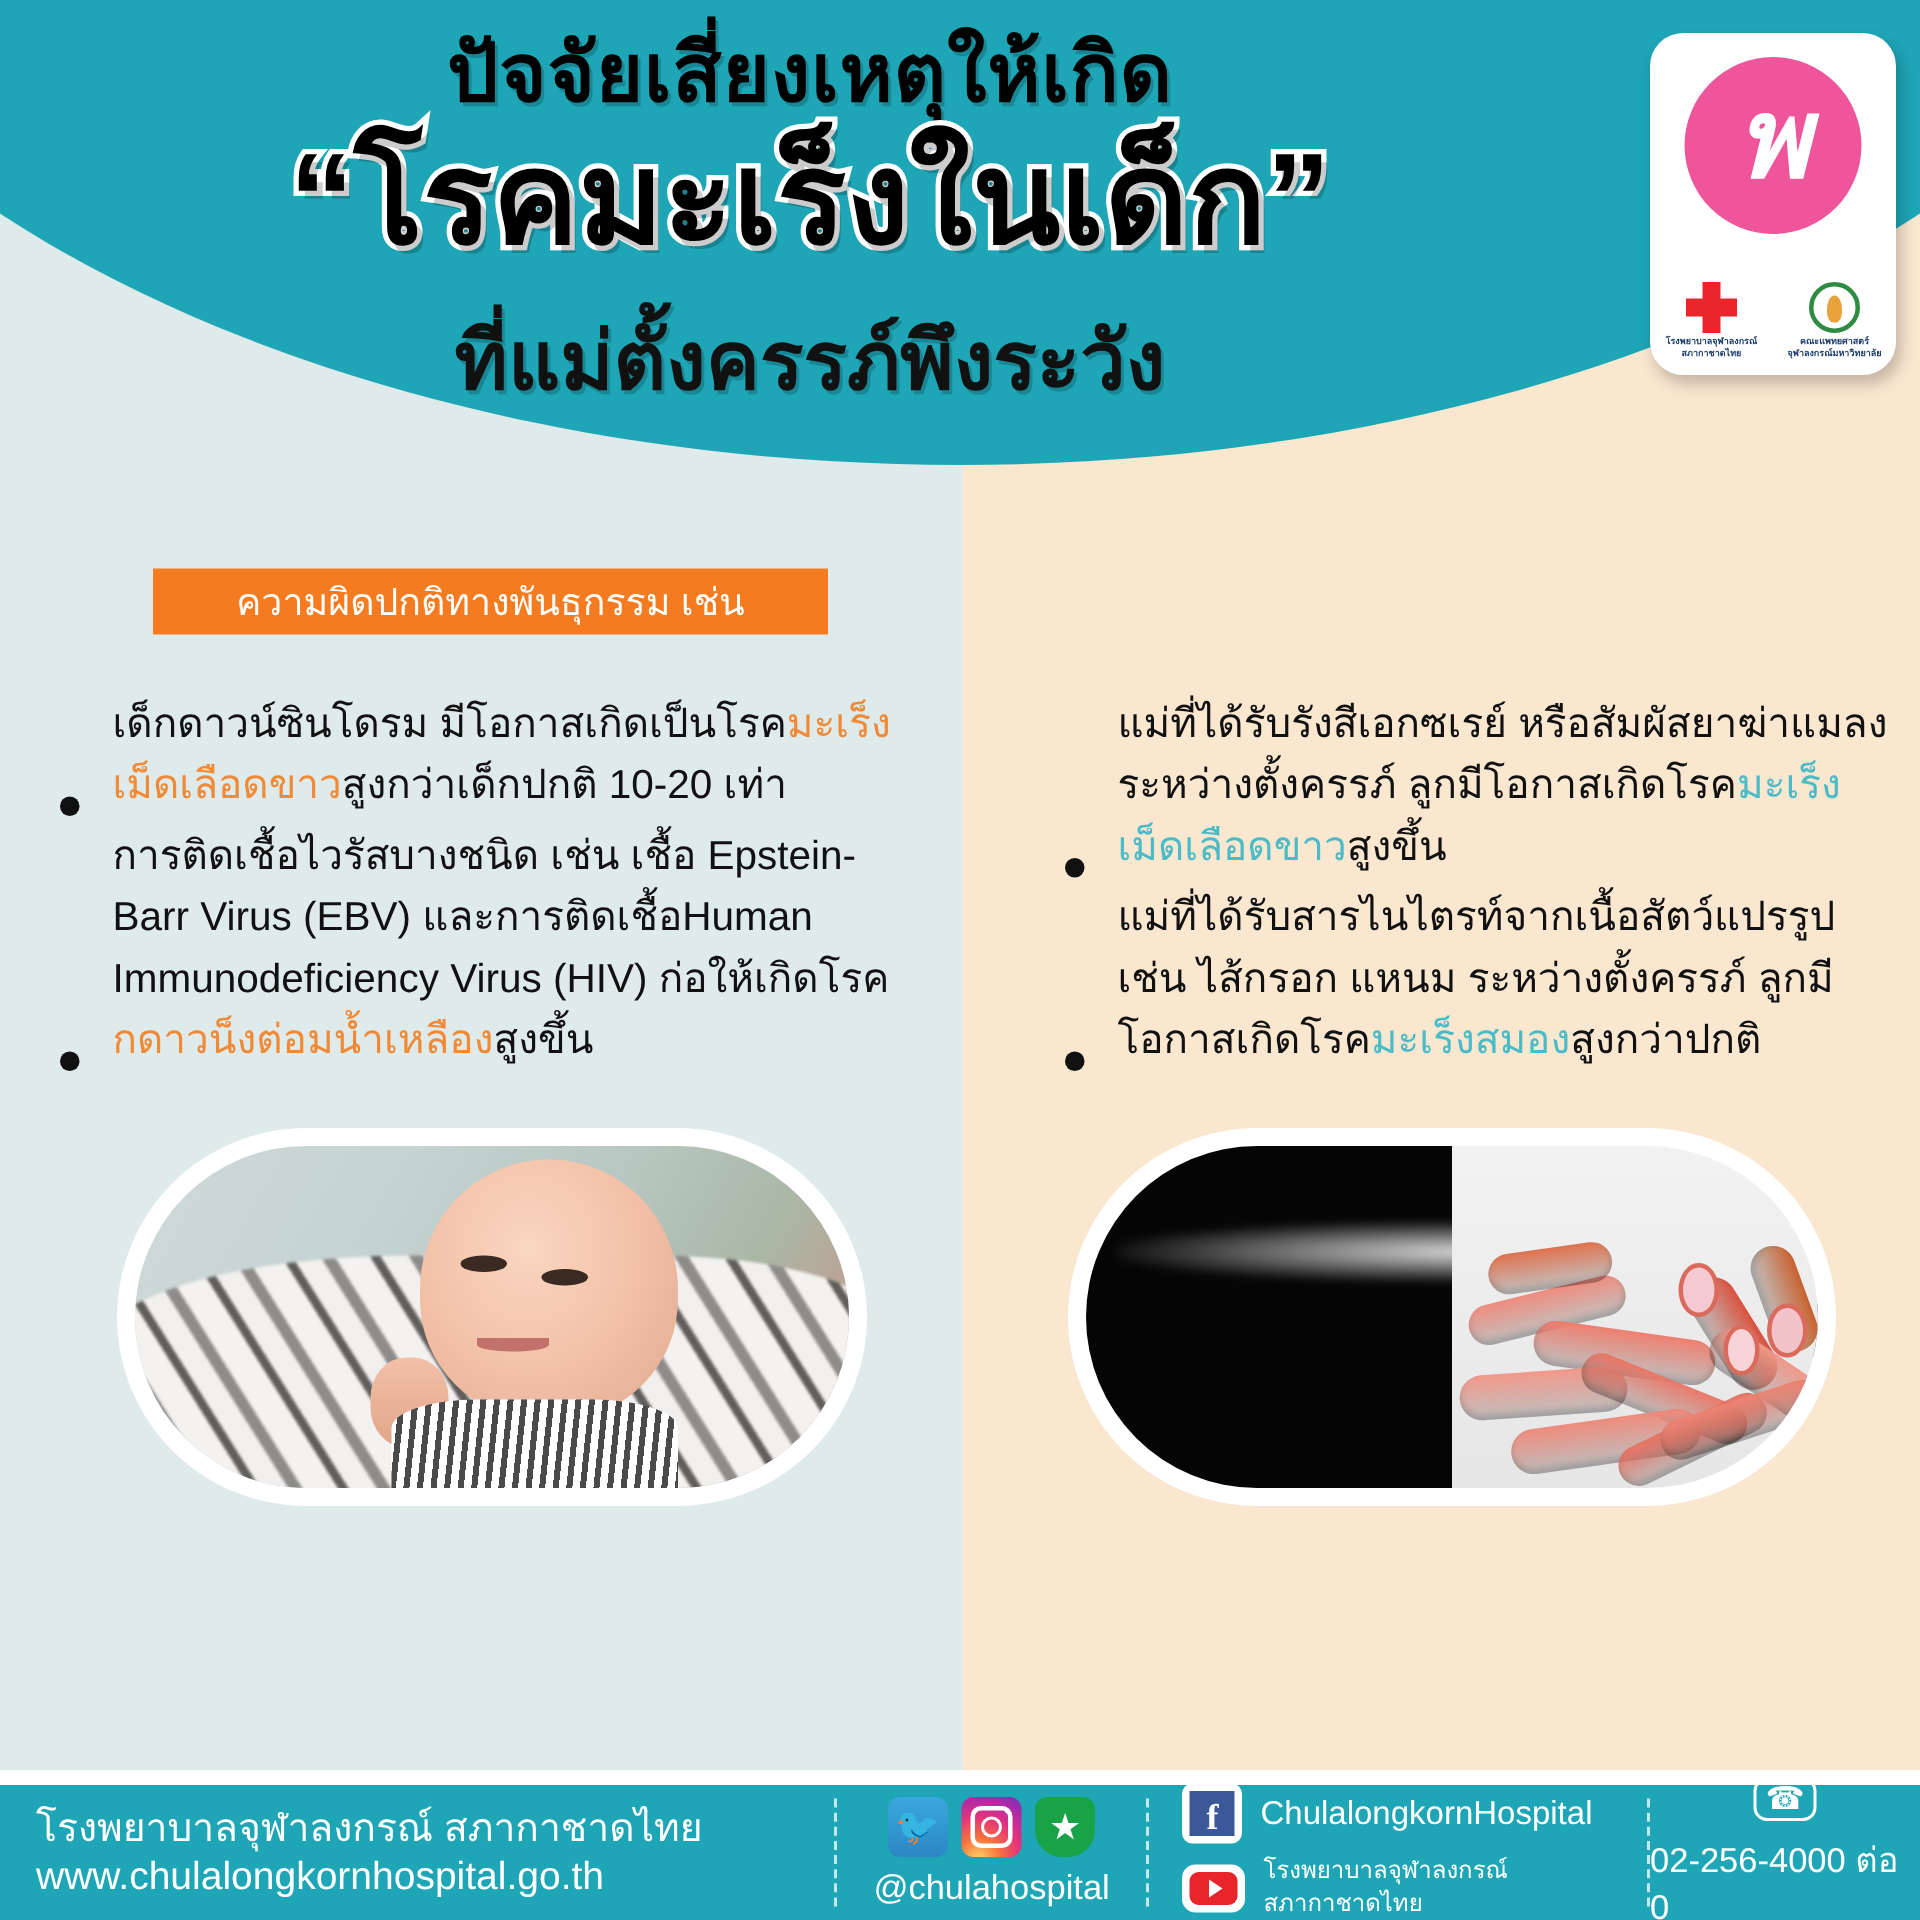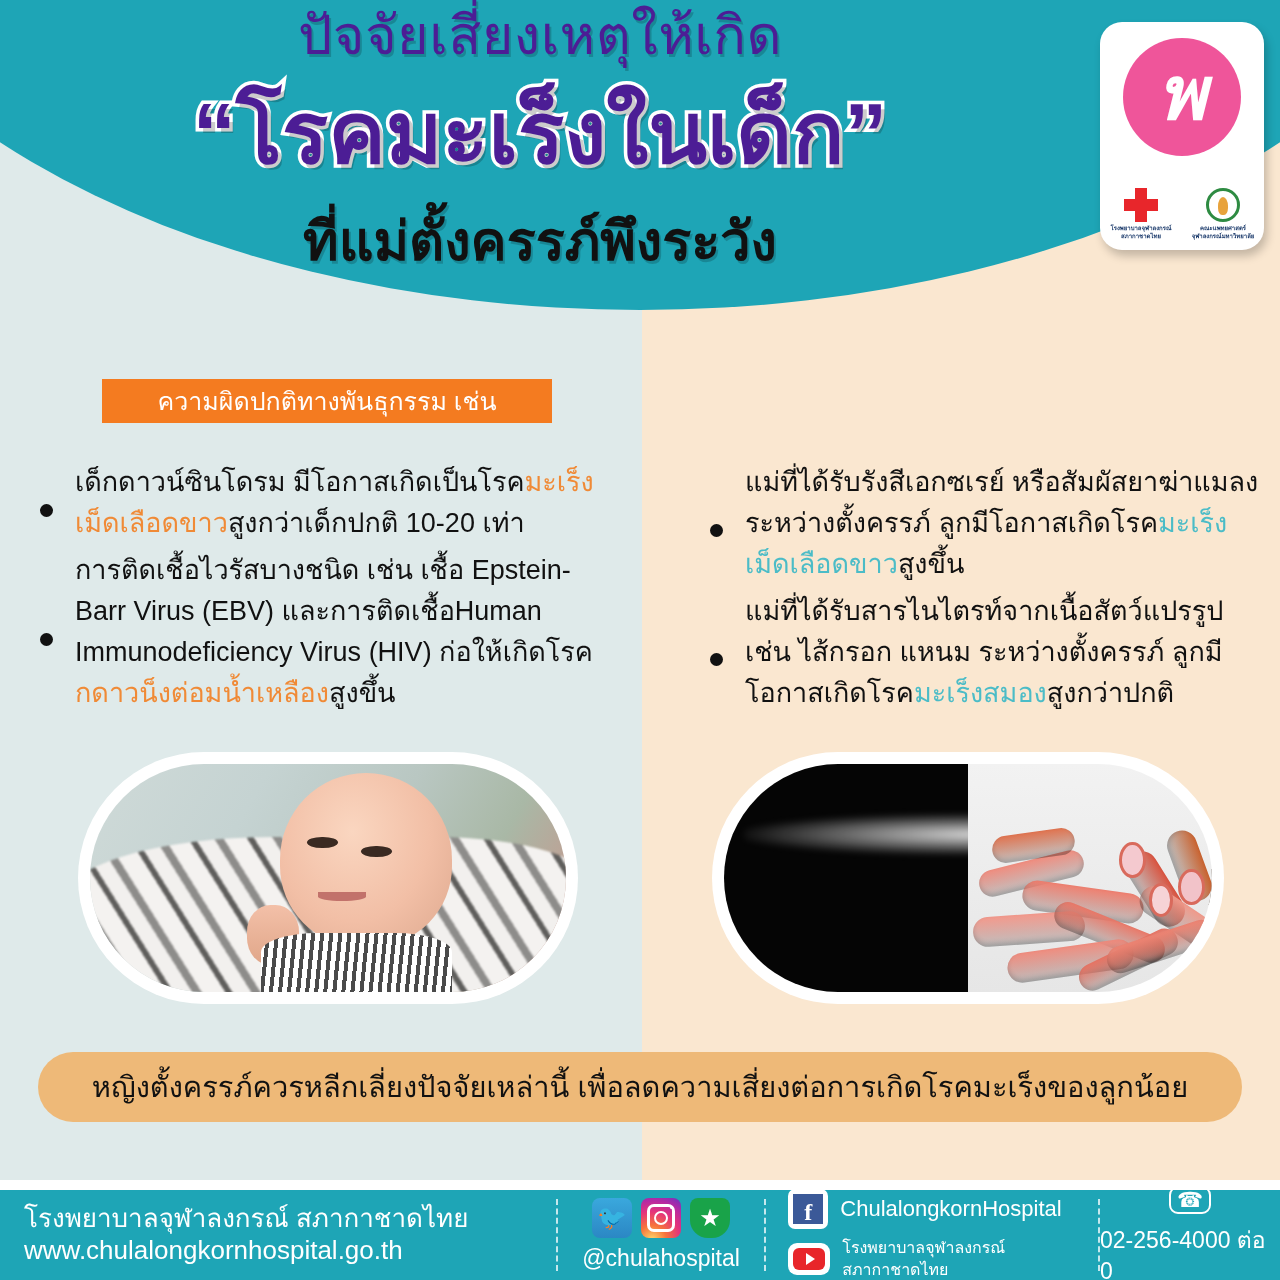--- a/index.html
+++ b/index.html
@@ -35,28 +35,28 @@
   .header-inner{
     position:absolute;left:220px;top:700px;width:1280px;height:310px;
   }
 
   
   .title-wrap{
     position:absolute;left:0;top:0;width:1080px;height:300px;
     text-align:center;
   }
   .title-line1{
-    position:absolute;left:0;top:6px;width:1080px;
-    font-size:54px;font-weight:normal;color:#4c1d95;
+    position:absolute;left:0;top:20px;width:1080px;
+    font-size:54px;font-weight:bold;color:#000000;
     letter-spacing:0.5px;line-height:1.1;
     text-shadow:2px 3px 0 rgba(0,0,0,0.18);
   }
   .title-line2{
     position:absolute;left:0;top:86px;width:1080px;
-    font-size:86px;font-weight:bold;color:#4c1d95;
+    font-size:86px;font-weight:bold;color:#000000;
     line-height:1.1;
     -webkit-text-stroke:7px #ffffff;
     paint-order:stroke fill;
     text-shadow:4px 5px 0 rgba(0,0,0,0.20);
   }
   .title-line3{
     position:absolute;left:0;top:212px;width:1080px;
     font-size:54px;font-weight:bold;color:#111111;
     line-height:1.1;
     text-shadow:2px 3px 0 rgba(0,0,0,0.18);
@@ -117,21 +117,21 @@
   }
   .col-head.left{left:102px;top:379px;width:450px;}
   .col-head.right{left:760px;top:379px;width:450px;}
 
   
   .col-body{position:absolute;}
   .col-body.left{left:30px;top:462px;width:590px;}
   .col-body.right{left:700px;top:462px;width:560px;}
 
   .bullet{
-    display:flex;align-items:center;margin-bottom:6px;
+    display:flex;align-items:flex-end;margin-bottom:6px;
   }
   .dot{
     flex:0 0 auto;width:13px;height:13px;border-radius:50%;
     background:#111111;margin:14px 22px 0 10px;
   }
   .btext{
     flex:1 1 auto;font-size:27px;line-height:1.52;color:#111111;
   }
   .hl-orange{color:#f08a36;}
   .hl-teal{color:#4bbcc7;}
@@ -342,21 +342,20 @@
           <div class="sg" style="left: 56%; top: 74%; width: 46%; height: 12%; transform: rotate(-18deg); background: linear-gradient(rgb(238, 133, 116), rgba(0, 0, 0, 0.18)); box-shadow: rgba(0, 0, 0, 0.18) 0px -3px 5px inset;"></div>
           <div class="sg" style="left: 76%; top: 38%; width: 30%; height: 13%; transform: rotate(70deg); background: linear-gradient(rgb(201, 98, 47), rgba(0, 0, 0, 0.18)); box-shadow: rgba(0, 0, 0, 0.18) 0px -3px 5px inset;"></div>
           <div class="sg" style="left: 10%; top: 30%; width: 34%; height: 12%; transform: rotate(-8deg); background: linear-gradient(rgb(224, 115, 79), rgba(0, 0, 0, 0.18)); box-shadow: rgba(0, 0, 0, 0.18) 0px -3px 5px inset;"></div>
           <div style="position: absolute; border-radius: 50%; left: 62%; top: 34%; width: 11%; height: 16%; background: rgb(244, 201, 207); border: 3px solid rgb(217, 106, 92); box-sizing: border-box;"></div>
           <div style="position: absolute; border-radius: 50%; left: 74%; top: 52%; width: 10%; height: 15%; background: rgb(246, 211, 214); border: 3px solid rgb(217, 106, 92); box-sizing: border-box;"></div>
           <div style="position: absolute; border-radius: 50%; left: 86%; top: 46%; width: 11%; height: 16%; background: rgb(242, 195, 201); border: 3px solid rgb(217, 106, 92); box-sizing: border-box;"></div>
         </div>
     </div>
   </div>
 
-  <div class="bottom-banner">หญิงตั้งครรภ์ควรหลีกเลี่ยงปัจจัยเหล่านี้ เพื่อลดความเสี่ยงต่อการเกิดโรคมะเร็งของลูกน้อย</div>
 
   <div class="footer">
     <div class="f-sec s1">
       <div class="f-name">โรงพยาบาลจุฬาลงกรณ์ สภากาชาดไทย</div>
       <div class="f-url">www.chulalongkornhospital.go.th</div>
     </div>
     <div class="divider"></div>
 
     <div class="f-sec s2">
       <div class="icon-row">

